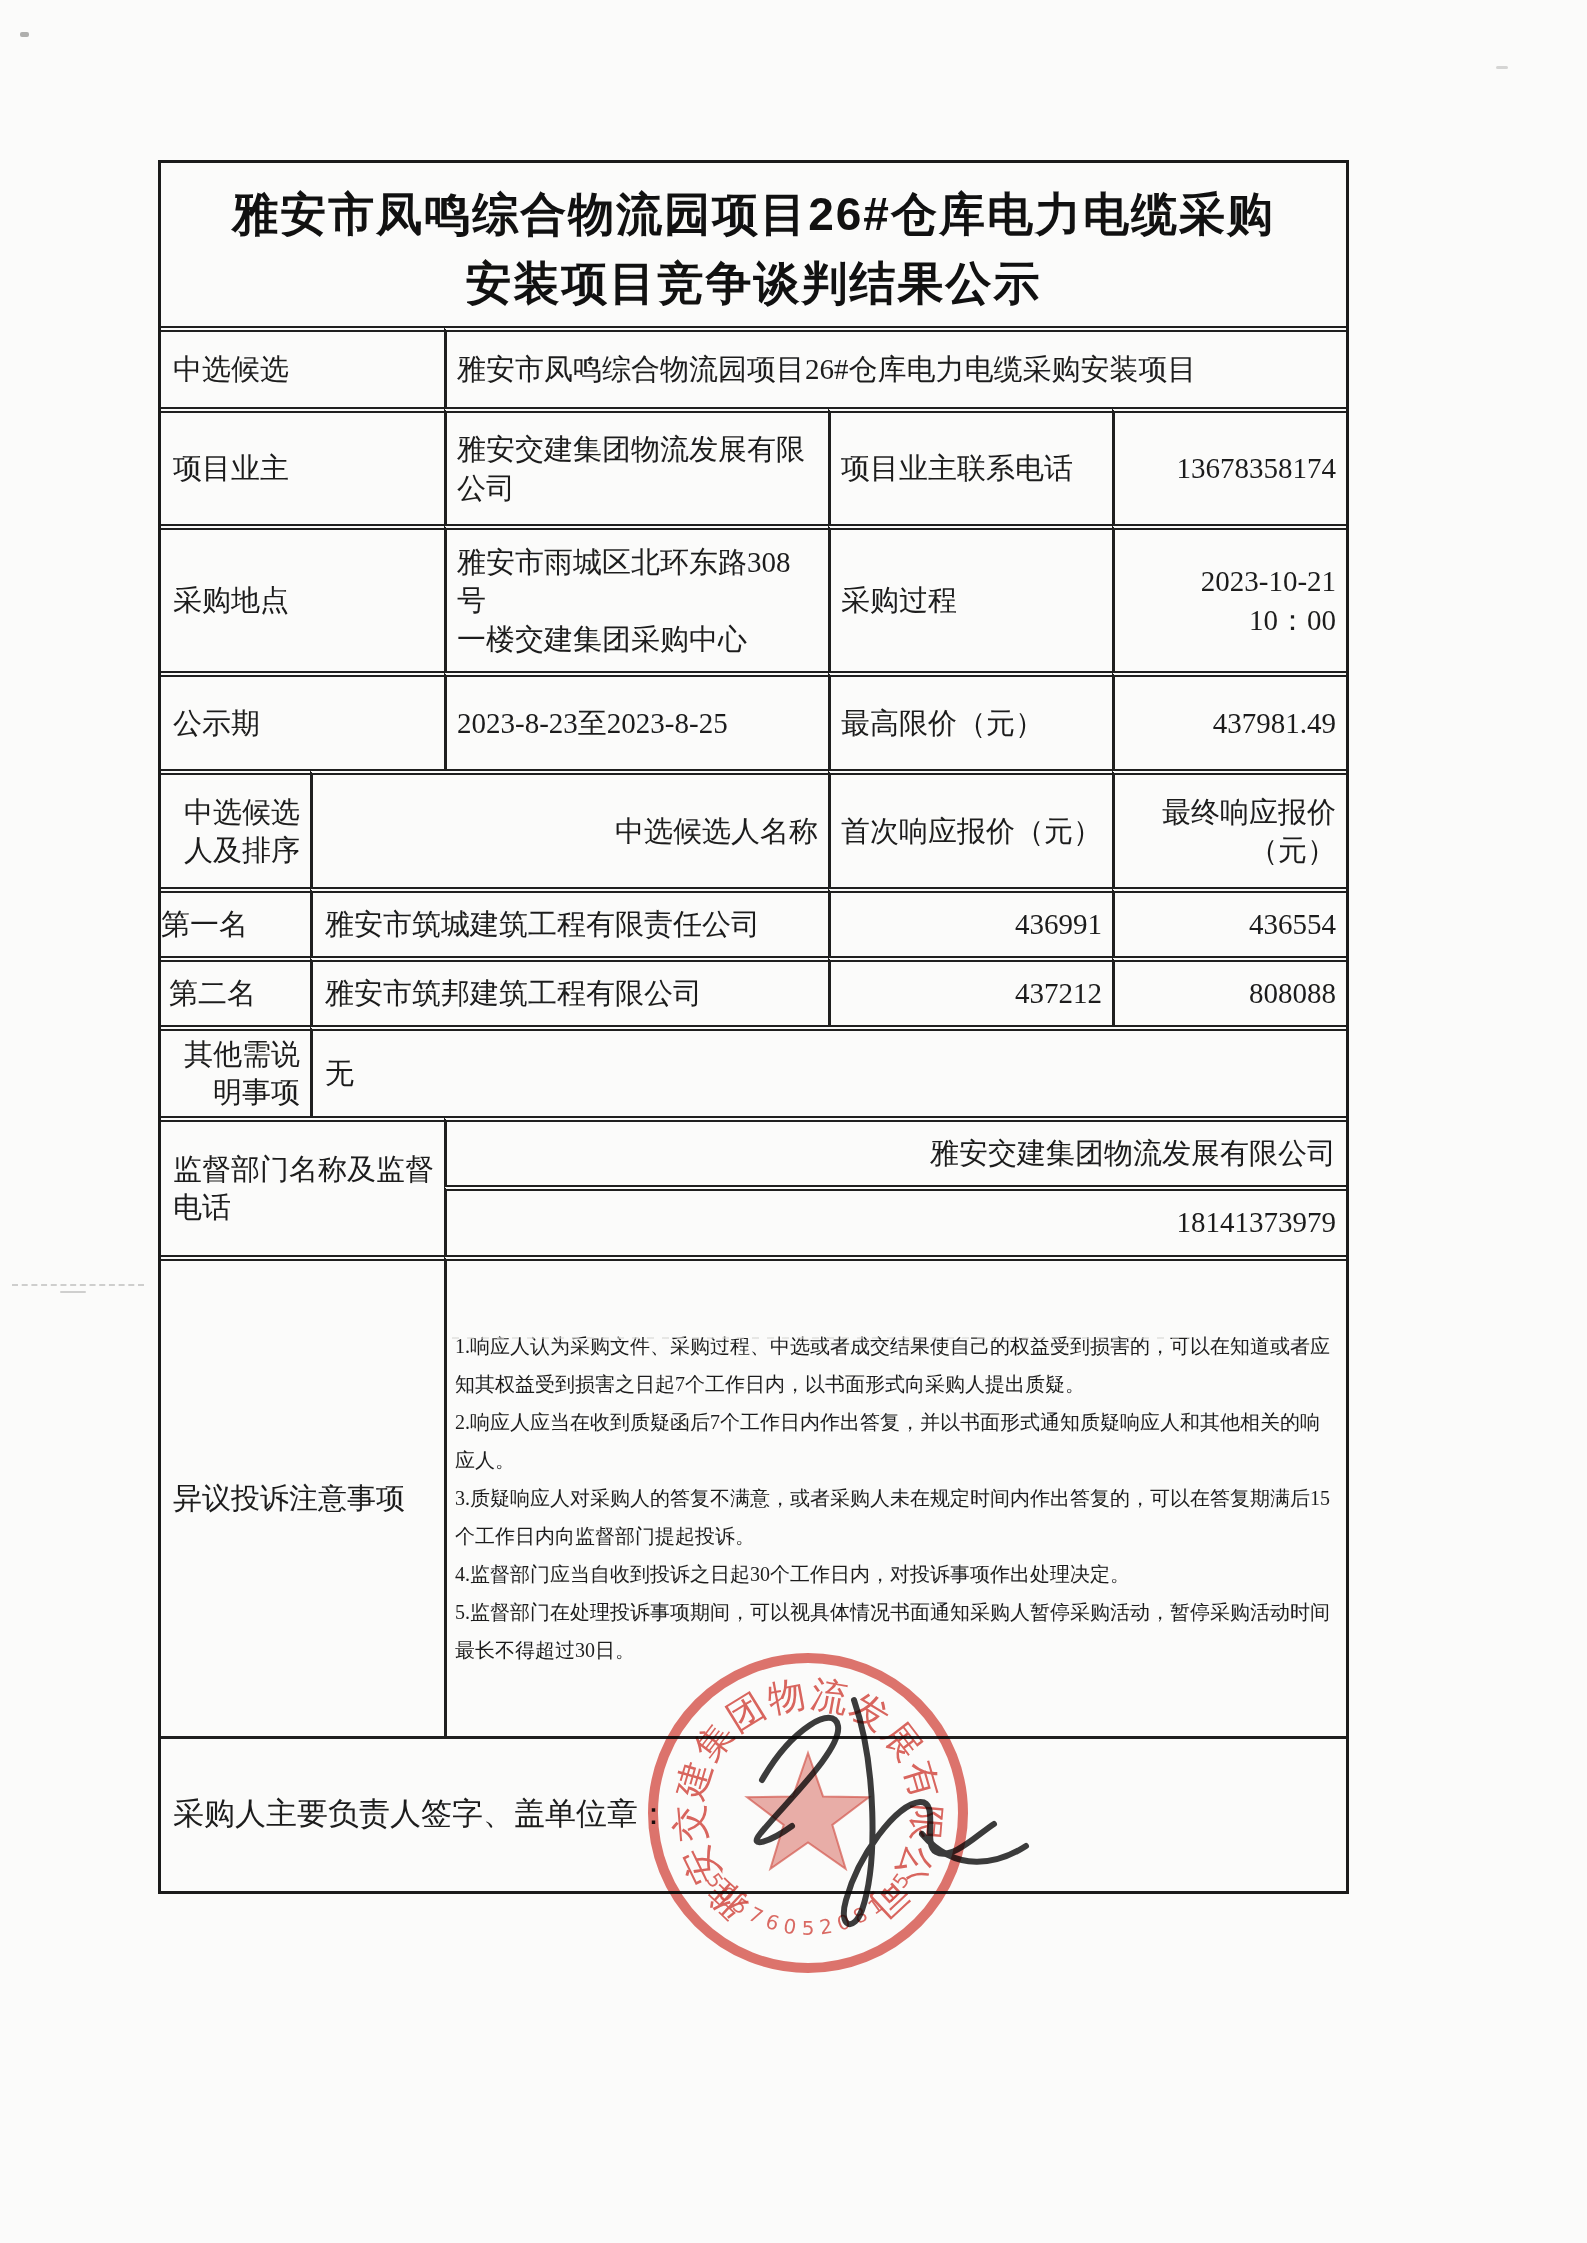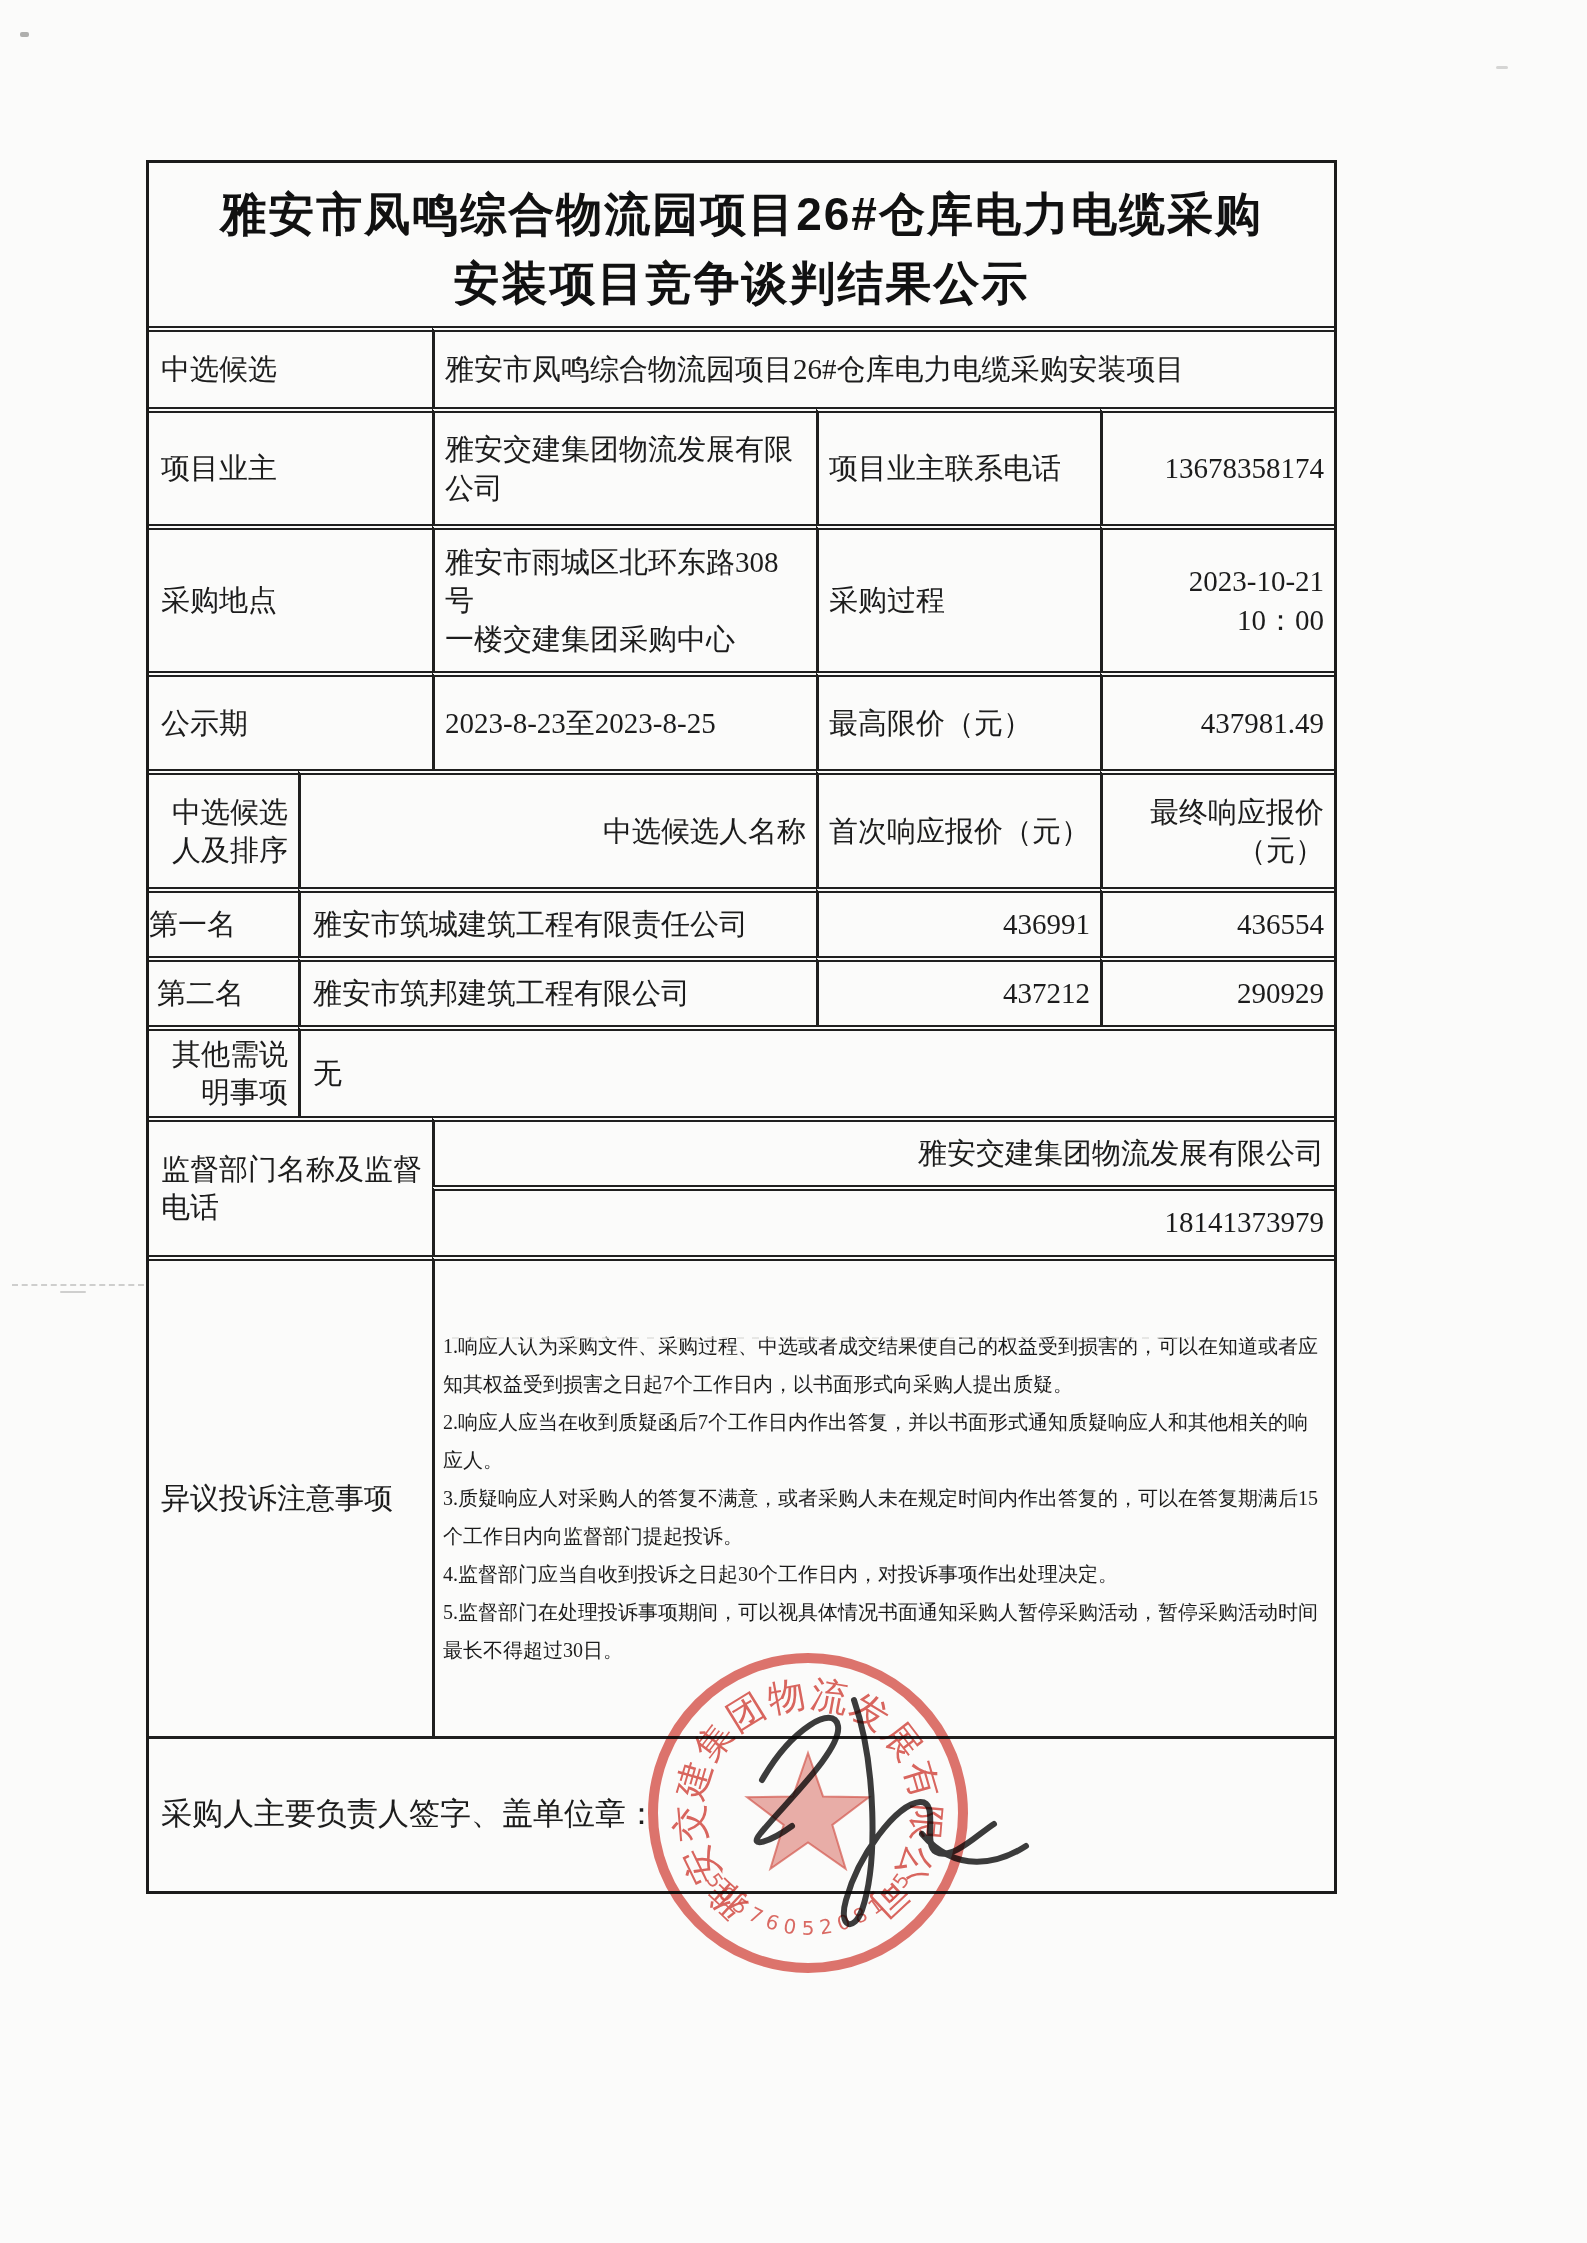--- a/index.html
+++ b/index.html
@@ -8,21 +8,21 @@
     background:#fbfbfa;
     font-family:"Liberation Serif","DejaVu Serif",serif;
     color:#1c1c1c;
     position:relative;
     overflow:hidden;
   }
   .page{position:absolute;inset:0;}
 
   
   table.doc-table{
-    position:absolute;left:146px;top:160px;width:1185px;
+    position:absolute;left:158px;top:160px;width:1185px;
     border-collapse:separate;border-spacing:0;
     border:3px solid #1b1b1b;
     table-layout:fixed;
     background:transparent;
   }
   td{
     border-left:3px solid #1f1f1f;
     border-top:6px double #1f1f1f;
     padding:4px 10px;
     vertical-align:middle;
@@ -156,21 +156,21 @@
     <tr style="height:69px">
       <td class="nbl" style="padding-left:0">第一名</td>
       <td colspan="2" class="pad-l">雅安市筑城建筑工程有限责任公司</td>
       <td class="center">436991</td>
       <td class="center">436554</td>
     </tr>
     <tr style="height:69px">
       <td class="nbl" style="padding-left:8px">第二名</td>
       <td colspan="2" class="pad-l">雅安市筑邦建筑工程有限公司</td>
       <td class="center">437212</td>
-      <td class="center">290929</td>
+      <td class="center">808088</td>
     </tr>
 
     <tr style="height:71px">
       <td class="nbl center">其他需说
 明事项</td>
       <td colspan="4" class="pad-l">无</td>
     </tr>
 
     <tr style="height:69px">
       <td colspan="2" rowspan="2" class="nbl pad-l">监督部门名称及监督

